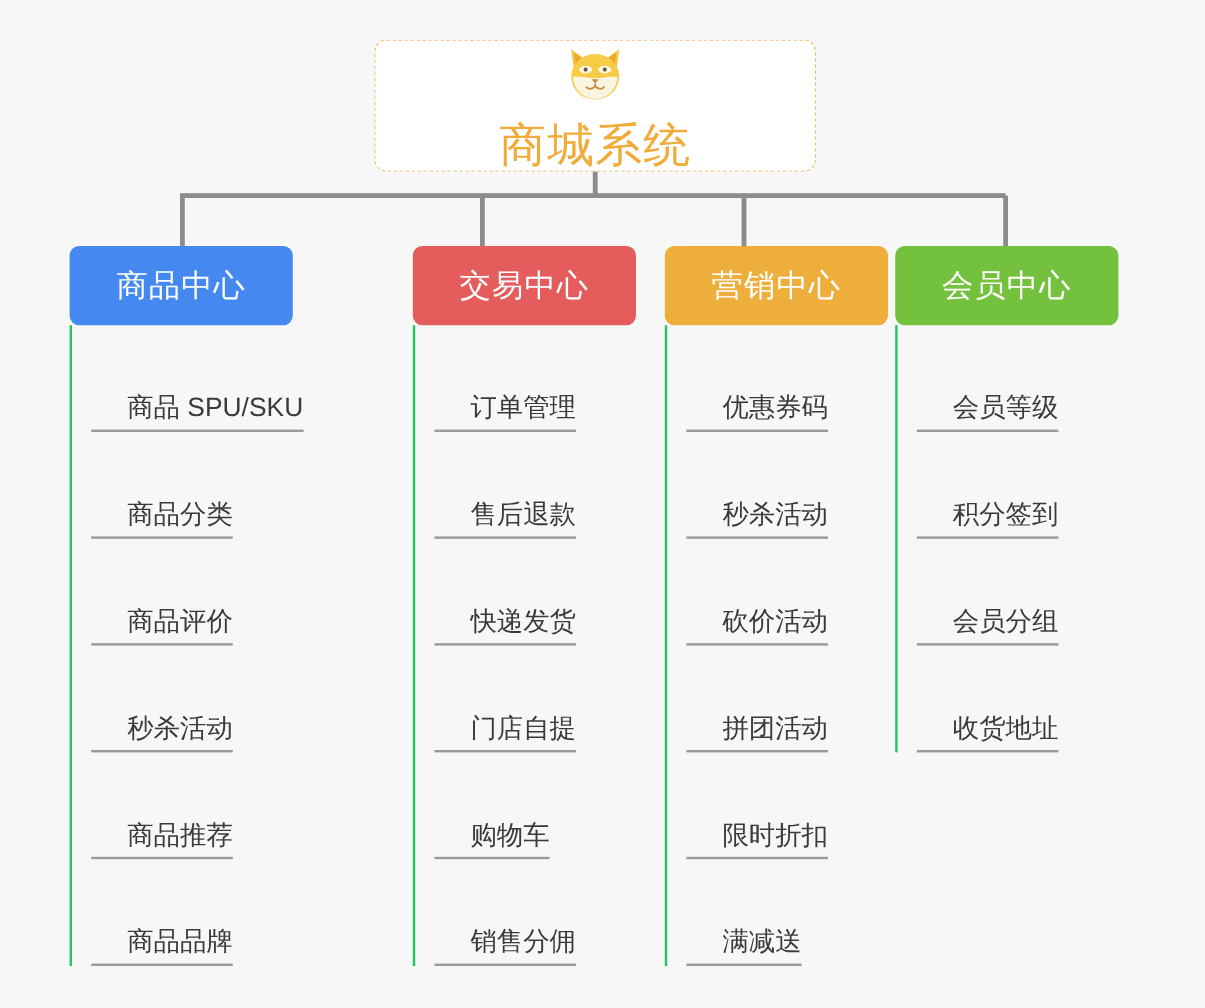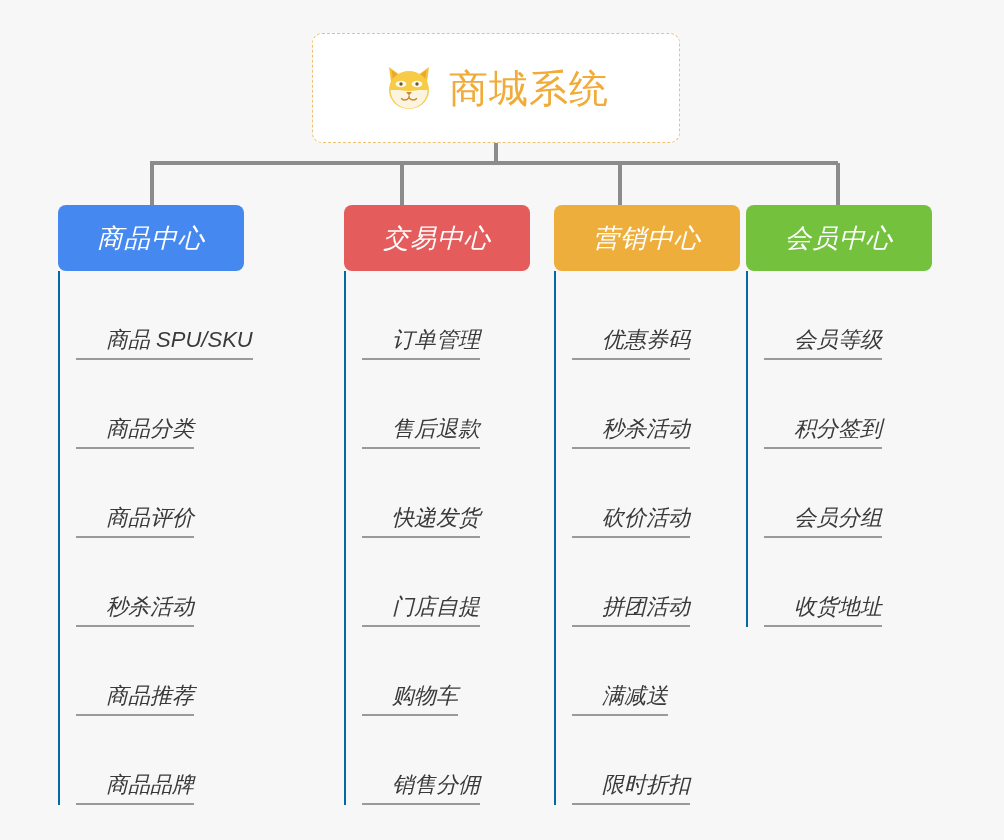--- a/index.html
+++ b/index.html
@@ -28,20 +28,21 @@
     width: 368px;
     height: 110px;
     box-sizing: border-box;
     background: #ffffff;
     border: 1px dashed #f0c070;
     border-radius: 10px;
     display: flex;
     align-items: center;
     justify-content: center;
     gap: 14px;
+    flex-direction: column;
   }
   .root-emoji {
     width: 52px;
     height: 52px;
     position: relative;
     flex: none;
   }
   .root-emoji svg { display: block; width: 52px; height: 52px; }
   .root-title {
     font-size: 39px;
@@ -78,21 +79,20 @@
   }
   .conn-drop.d1 { left: 150px; }
   .conn-drop.d2 { left: 400px; }
   .conn-drop.d3 { left: 618px; }
   .conn-drop.d4 { left: 836px; }
 
   
   .column {
     position: absolute;
     top: 205px;
-    font-style: italic;
   }
   .column.c1 { left: 58px;  }
   .column.c2 { left: 308px; margin-left: 36px; }
   .column.c3 { left: 526px; padding-left: 28px; }
   .column.c4 { left: 746px; }
 
   .col-header {
     width: 186px;
     height: 66px;
     box-sizing: border-box;
@@ -108,21 +108,21 @@
   .column.c1 .col-header { background: #4588f0; }
   .column.c2 .col-header { background: #e45c5c; }
   .column.c3 .col-header { background: #edae3b; }
   .column.c4 .col-header { background: #73c13d; }
 
   
   .col-children {
     position: relative;
     margin-top: 0;
     padding-left: 16px;
-    border-left: 2px solid #0369a1;
+    border-left: 2px solid #22c55e;
     width: 210px;
     box-sizing: border-box;
   }
   .child-item {
     position: relative;
     height: 89px;
     box-sizing: border-box;
     display: flex;
     align-items: flex-end;
   }
@@ -234,25 +234,25 @@
       <div class="child-item">
           <span class="child-label">秒杀活动</span>
         </div>
       <div class="child-item">
           <span class="child-label">砍价活动</span>
         </div>
       <div class="child-item">
           <span class="child-label">拼团活动</span>
         </div>
       <div class="child-item">
+          <span class="child-label">限时折扣</span>
+        </div>
+      <div class="child-item">
           <span class="child-label">满减送</span>
         </div>
-      <div class="child-item">
-          <span class="child-label">限时折扣</span>
-        </div>
     </div>
   </div>
 
   <div class="column c4">
     <div class="col-header">
       <span>会员中心</span>
     </div>
     <div class="col-children">
       <div class="child-item">
           <span class="child-label">会员等级</span>

